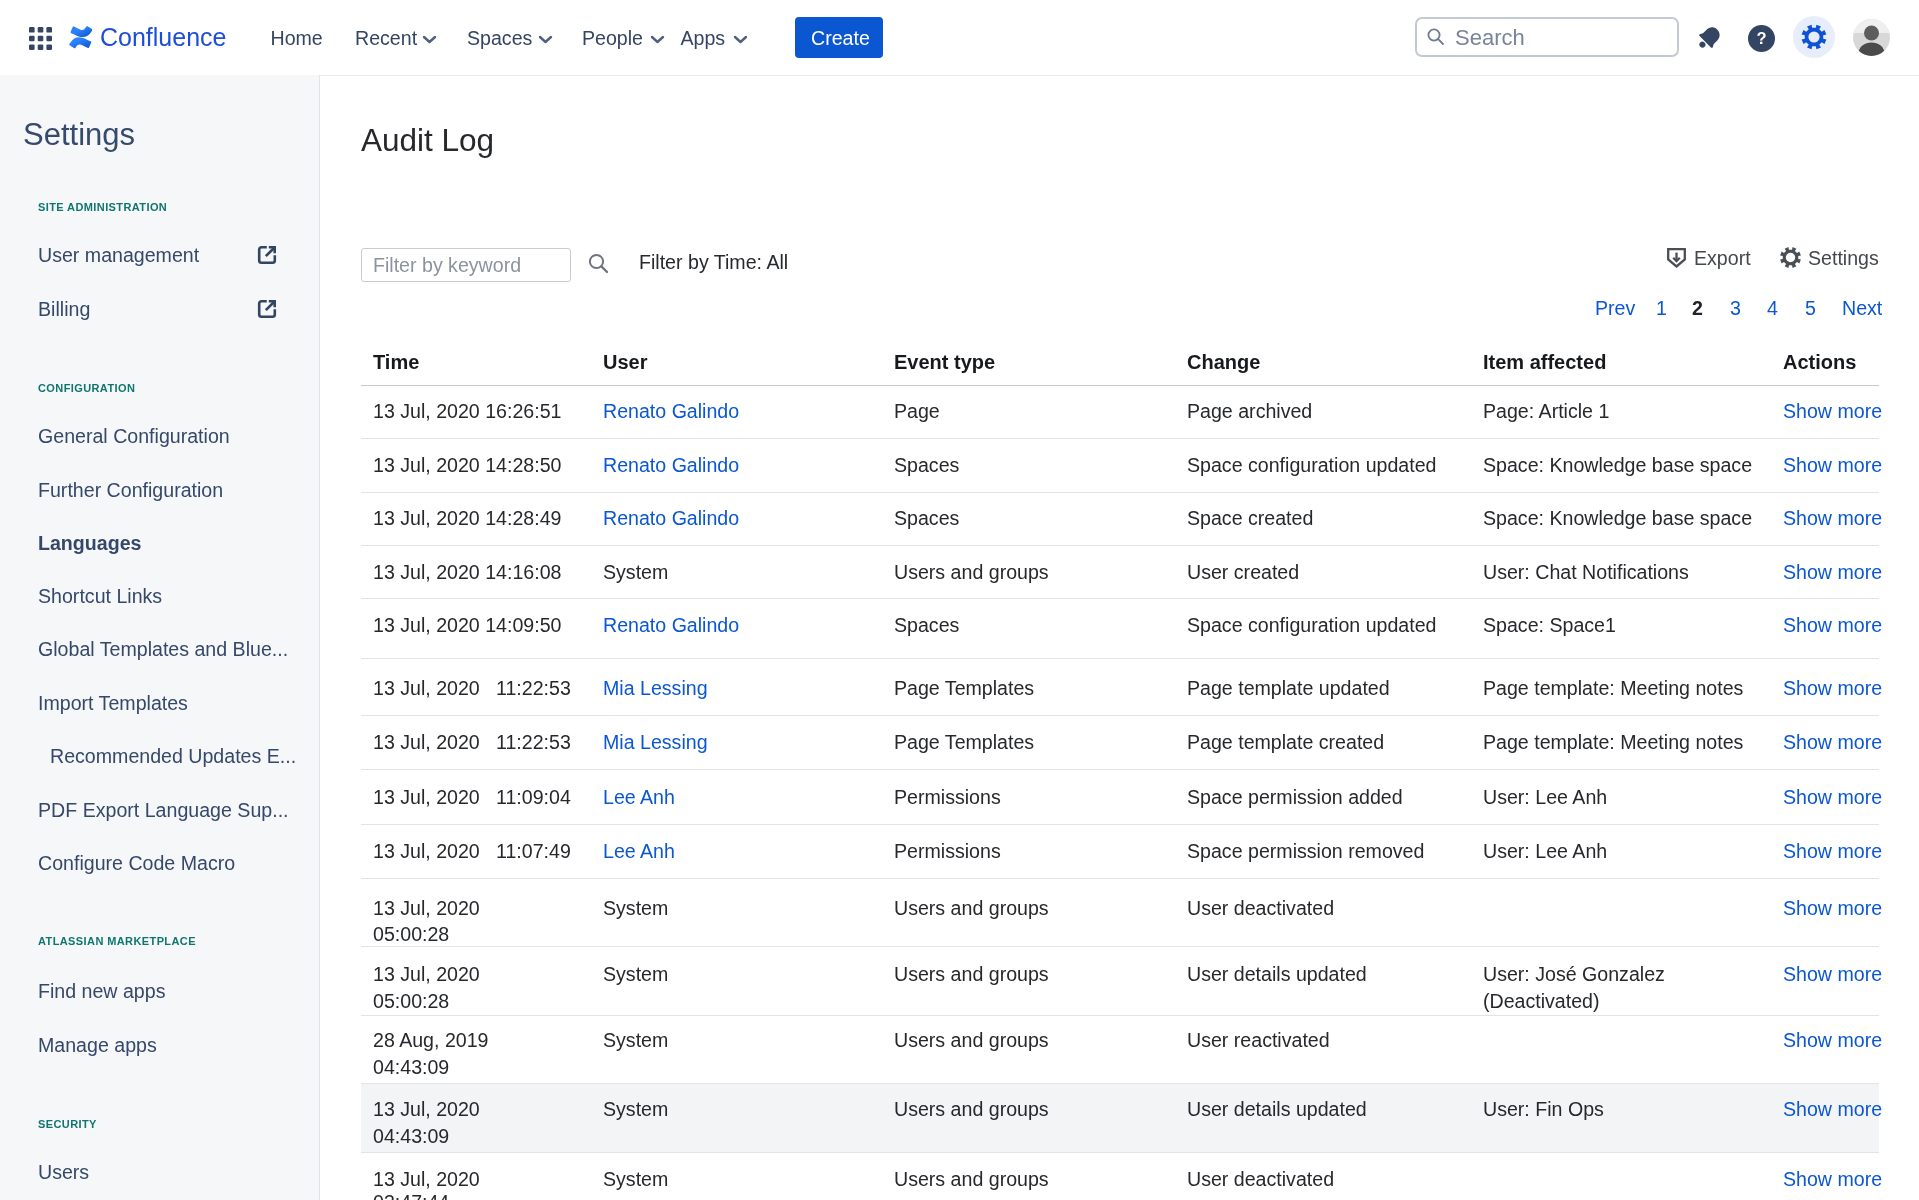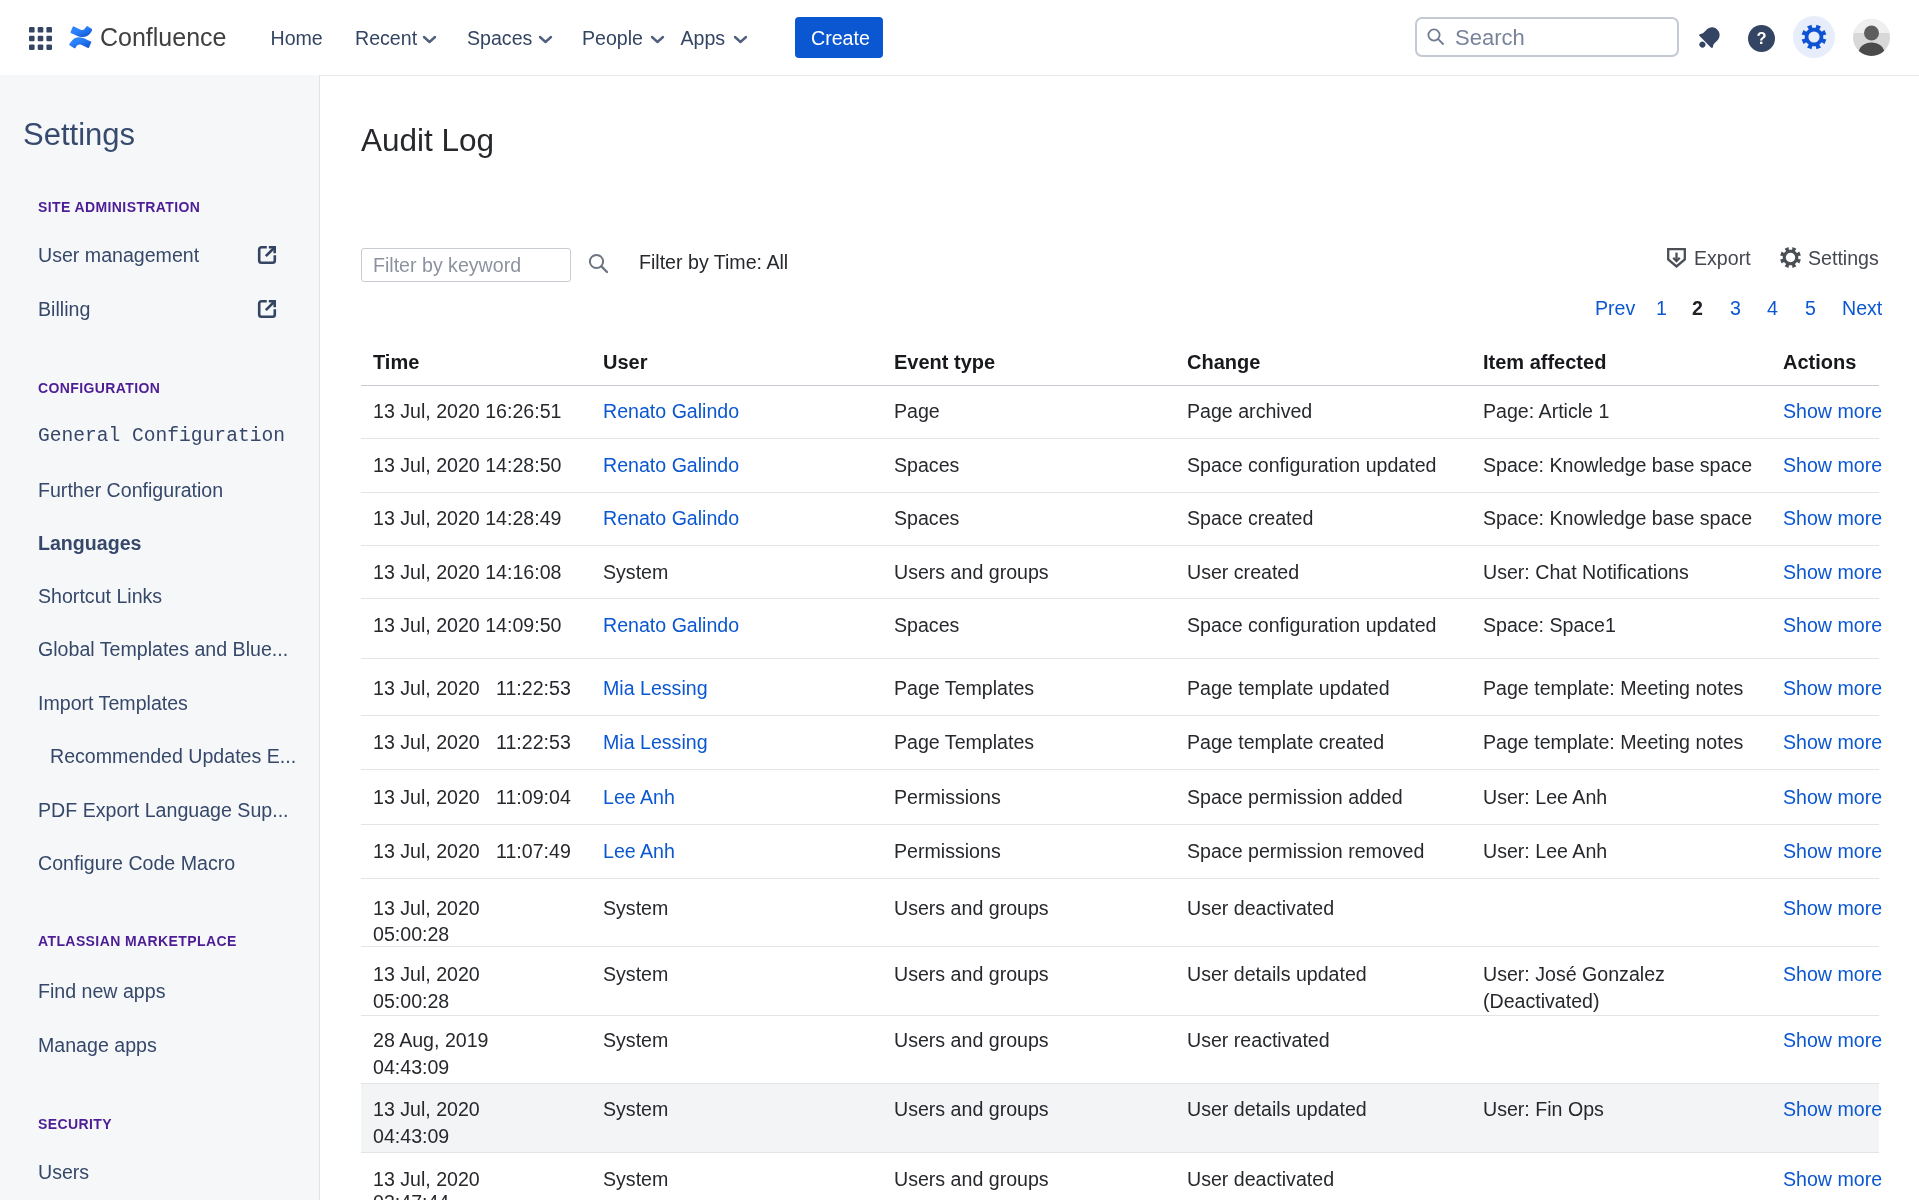--- a/index.html
+++ b/index.html
@@ -4,21 +4,21 @@
 *{margin:0;padding:0;box-sizing:border-box}
 html,body{width:1919px;height:1200px}
 body{font-family:"Liberation Sans",sans-serif;background:#fff}
 #page{position:relative;width:1919px;height:1200px;background:#fff;overflow:hidden}
 .t{position:absolute;white-space:nowrap;line-height:26px}
 .b{font-size:19.6px;color:#26282c}
 .link{font-size:19.6px;color:#0b57d2}
 .hd{font-size:20px;font-weight:700;color:#17191d}
 .nav{font-size:19.6px;font-weight:500;color:#344563}
 .side{font-size:19.6px;color:#36486a}
-.lab{font-size:14px;font-weight:700;color:#4c1d95;letter-spacing:.4px}
+.lab{font-size:11px;font-weight:700;color:#0f766e;letter-spacing:.4px}
 .line{position:absolute;left:361px;width:1518px;height:1px;background:#e2e4e8}
 svg{position:absolute;display:block}
 </style></head>
 <body>
 <div id="page">
 
 <div style="position:absolute;left:0;top:0;width:1919px;height:75px;background:#fff"></div>
 <div style="position:absolute;left:320px;top:75px;width:1599px;height:1px;background:#e8eaed"></div>
 <svg style="left:29px;top:27px" width="23" height="23" viewBox="0 0 23 23">
       <rect x="0.0" y="0.0" width="5.6" height="5.6" rx="1.2" fill="#344563"></rect>
@@ -38,21 +38,21 @@
           <stop offset="1" stop-color="#2b82ff"></stop>
         </linearGradient>
 <linearGradient id="cg2" x1="0.01" y1="-0.13" x2="0.66" y2="0.62">
 <stop offset="0.18" stop-color="#1154c8"></stop>
           <stop offset="1" stop-color="#2b82ff"></stop>
         </linearGradient>
 </defs>
 <path fill="url(#cg1)" d="M9.26,187.33 C6.64,191.6 3.7,196.55 1.2,200.75 A8.03,8.03 0 0 0 3.89,211.69 L56.23,243.9 A8.03,8.03 0 0 0 67.3,241.25 C69.4,237.75 72.1,233.21 75.04,228.35 C95.78,194.13 116.64,198.32 154.24,216.28 L206.14,240.96 A8.03,8.03 0 0 0 216.9,236.94 L241.82,180.56 A8.03,8.03 0 0 0 237.77,170.01 C226.82,164.86 205.04,154.59 185.43,145.13 C114.88,110.85 54.93,113.07 9.26,187.33 Z"></path>
 <path fill="url(#cg2)" transform="rotate(180 128 123)" d="M9.26,187.33 C6.64,191.6 3.7,196.55 1.2,200.75 A8.03,8.03 0 0 0 3.89,211.69 L56.23,243.9 A8.03,8.03 0 0 0 67.3,241.25 C69.4,237.75 72.1,233.21 75.04,228.35 C95.78,194.13 116.64,198.32 154.24,216.28 L206.14,240.96 A8.03,8.03 0 0 0 216.9,236.94 L241.82,180.56 A8.03,8.03 0 0 0 237.77,170.01 C226.82,164.86 205.04,154.59 185.43,145.13 C114.88,110.85 54.93,113.07 9.26,187.33 Z"></path>
 </svg>
-<div class="t" style="left:100px;top:24px;font-size:25px;font-weight:500;color:#404040">Confluence</div>
+<div class="t" style="left:100px;top:24px;font-size:25px;font-weight:500;color:#1d4ed8">Confluence</div>
 <div class="t nav" style="left:270.5px;top:24.5px;">Home</div>
 <div class="t nav" style="left:355px;top:24.5px;">Recent</div>
 <svg style="left:421.5px;top:34.5px" width="15" height="9" viewBox="0 0 15 9">
       <path d="M2 2 L7.5 7 L13 2" fill="none" stroke="#50607e" stroke-width="2.4" stroke-linecap="round" stroke-linejoin="round"></path>
     </svg>
 <div class="t nav" style="left:467px;top:24.5px;">Spaces</div>
 <svg style="left:537.5px;top:34.5px" width="15" height="9" viewBox="0 0 15 9">
       <path d="M2 2 L7.5 7 L13 2" fill="none" stroke="#50607e" stroke-width="2.4" stroke-linecap="round" stroke-linejoin="round"></path>
     </svg>
 <div class="t nav" style="left:582px;top:24.5px;">People</div>
@@ -99,21 +99,21 @@
 <circle cx="18.5" cy="14" r="7.5" fill="#5d5d5d"></circle>
 <path d="M5 37 C5 27 12 23.5 18.5 23.5 C25 23.5 32 27 32 37 Z" fill="#4a4a4a"></path>
 </g>
     </svg>
 <div style="position:absolute;left:0;top:75px;width:320px;height:1125px;background:#f6f7f9;border-right:1px solid #e2e3e7"></div>
 <div class="t" style="left:23px;top:116.8px;font-size:31px;line-height:36px;color:#364a6e">Settings</div>
 <div class="t lab" style="left:38px;top:193.5px;">SITE ADMINISTRATION</div>
 <div class="t side" style="left:38px;top:242.0px;">User management</div>
 <div class="t side" style="left:38px;top:295.5px;">Billing</div>
 <div class="t lab" style="left:38px;top:375.0px;">CONFIGURATION</div>
-<div class="t side" style="left:38px;top:423.0px;font-family:Liberation Mono, monospace;">General Configuration</div>
+<div class="t side" style="left:38px;top:423.0px;">General Configuration</div>
 <div class="t side" style="left:38px;top:476.5px;">Further Configuration</div>
 <div class="t side" style="left:38px;top:529.5px;font-weight:bold;">Languages</div>
 <div class="t side" style="left:38px;top:583.0px;">Shortcut Links</div>
 <div class="t side" style="left:38px;top:636.0px;">Global Templates and Blue...</div>
 <div class="t side" style="left:38px;top:689.5px;">Import Templates</div>
 <div class="t side" style="left:38px;top:743.0px;margin-left:12px;">Recommended Updates E...</div>
 <div class="t side" style="left:38px;top:796.5px;">PDF Export Language Sup...</div>
 <div class="t side" style="left:38px;top:849.5px;">Configure Code Macro</div>
 <div class="t lab" style="left:38px;top:928.0px;">ATLASSIAN MARKETPLACE</div>
 <div class="t side" style="left:38px;top:978.0px;">Find new apps</div>

